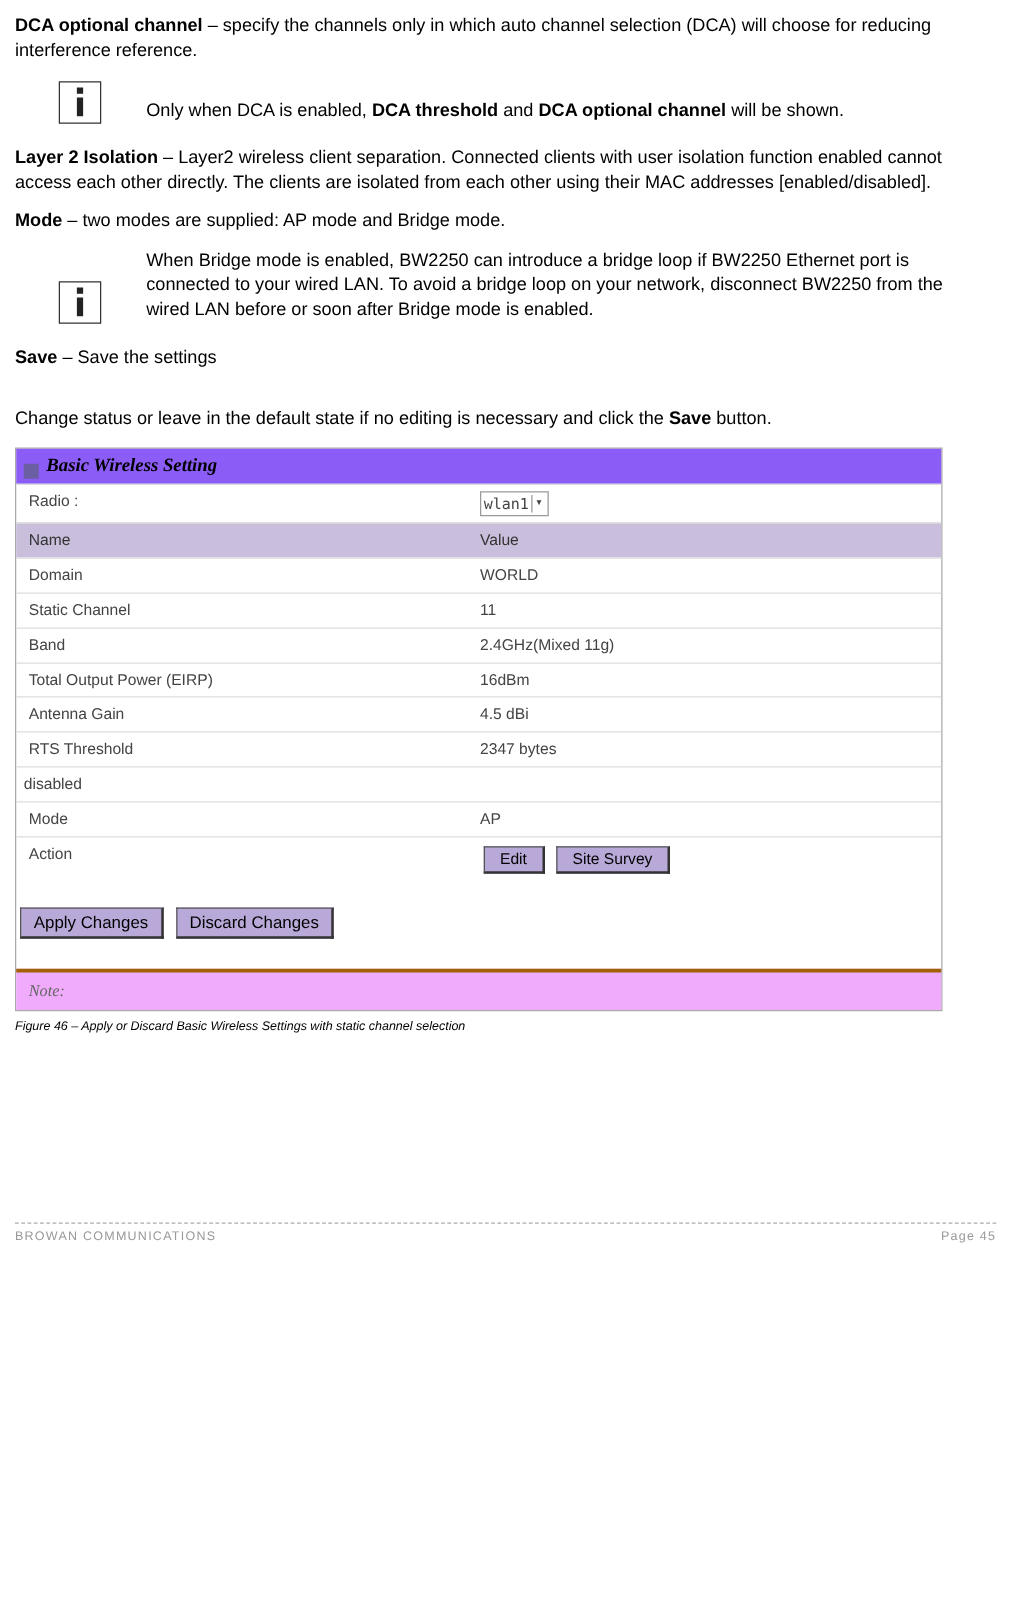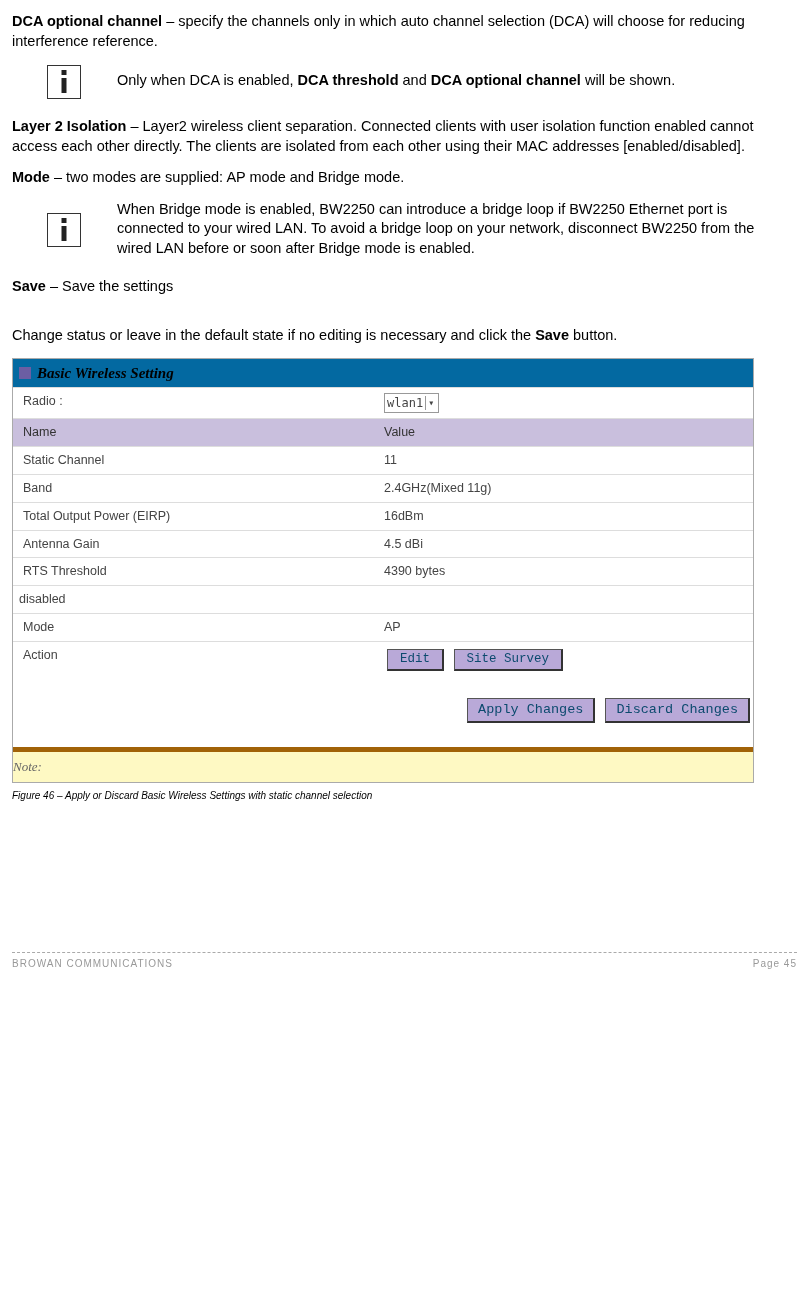--- a/index.html
+++ b/index.html
@@ -1,36 +1,36 @@
 <!DOCTYPE html>
 <html><head>
 <meta charset="utf-8">
 <style>
 body{margin:0;padding:8px 12px;font-family:Arial,Helvetica,sans-serif;font-size:14.5px;color:#000;line-height:1.35;width:785px}
 .para{margin:4px 0 12px 0}
 b{font-weight:bold}
-.info-row{display:flex;margin:6px 0 18px 0;align-items:center}
+.info-row{display:flex;margin:6px 0 18px 0;align-items:flex-end}
 .info-icon{flex:0 0 auto;width:32px;height:32px;border:1.5px solid #333;margin:2px 36px 0 35px;position:relative}
 .info-icon::before{content:"";position:absolute;left:50%;top:4px;width:5px;height:5px;background:#222;transform:translateX(-50%)}
 .info-icon::after{content:"";position:absolute;left:50%;top:12px;width:5px;height:15px;background:#222;transform:translateX(-50%)}
 .info-text{flex:1 1 auto;padding-right:18px}
 .fig{border:1px solid #aaa;width:740px;margin:6px 0 4px 0;background:#fff}
-.tbar{display:flex;align-items:center;background:#0369a1;padding:4px 6px;border-bottom:0}
+.tbar{display:flex;align-items:flex-end;background:#8b5cf6;padding:4px 6px;border-bottom:0}
 .tbar-sq{width:12px;height:12px;background:#6b5ea3;margin-right:6px}
 .tbar-title{font-family:Georgia,'Times New Roman',serif;font-style:italic;font-weight:bold;font-size:15px}
 .row{display:flex;font-family:Tahoma,Verdana,sans-serif;font-size:12.5px;color:#444;border-top:1px solid #ddd}
 .row .c1{width:345px;padding:5px 10px}
 .row .c2{flex:1;padding:5px 6px}
 .row.hdr{background:#c9bfdd;color:#333}
 .select{font-family:monospace;font-size:12px;border:1px solid #999;background:#fff;padding:1px 2px;display:inline-flex;align-items:center}
 .select .arrow{border-left:1px solid #999;padding:0 2px;margin-left:2px;font-size:10px}
-.btn{display:inline-block;background:#b9a9d8;border:1px solid #555;border-right:2px solid #333;border-bottom:2px solid #333;font-family:Liberation Mono, monospace;font-size:13.5px;color:#0c4a6e;padding:2px 10px;margin:2px 3px}
+.btn{display:inline-block;background:#b9a9d8;border:1px solid #555;border-right:2px solid #333;border-bottom:2px solid #333;font-family:Liberation Sans, sans-serif;font-size:13.5px;color:#000000;padding:2px 10px;margin:2px 3px}
 .btn.small{font-size:12.5px;padding:1px 12px}
-.btn-row{text-align:right;padding:18px 0 22px 0}
-.notebar{background:#fef9c3;color:#666;font-family:Georgia,serif;font-style:italic;font-size:13px;padding:6px 0;border-top:5px solid #a16207}
+.btn-row{text-align:left;padding:18px 0 22px 0}
+.notebar{background:#f0abfc;color:#666;font-family:Georgia,serif;font-style:italic;font-size:13px;padding:6px 10px;border-top:3px solid #a16207}
 .caption{font-style:italic;font-size:10px;margin:6px 0 150px 0}
 .footer{border-top:1px dashed #aaa;margin-top:30px;padding-top:4px;display:flex;justify-content:space-between;color:#999;font-size:10px;letter-spacing:1px}
 </style>
 </head>
 <body>
 
 <div class="para"><b>DCA optional channel</b><span> – specify the channels only in which auto channel selection (DCA) will choose for reducing interference reference.</span></div>
 
 <div class="info-row">
   <div class="info-icon"></div>
@@ -61,38 +61,42 @@
           <span>wlan1</span>
           <span class="arrow">▾</span>
         </span></div>
   </div>
   <div class="row hdr">
     <div class="c1">Name</div>
     <div class="c2">Value</div>
   </div>
   <div id="rows-container">
       <div class="row">
+        <div class="c1">Domain</div>
+        <div class="c2">WORLD</div>
+      </div>
+      <div class="row">
         <div class="c1">Static Channel</div>
         <div class="c2">11</div>
       </div>
       <div class="row">
         <div class="c1">Band</div>
         <div class="c2">2.4GHz(Mixed 11g)</div>
       </div>
       <div class="row">
         <div class="c1">Total Output Power (EIRP)</div>
         <div class="c2">16dBm</div>
       </div>
       <div class="row">
         <div class="c1">Antenna Gain</div>
         <div class="c2">4.5 dBi</div>
       </div>
       <div class="row">
         <div class="c1">RTS Threshold</div>
-        <div class="c2">4390 bytes</div>
+        <div class="c2">2347 bytes</div>
       </div>
       <div class="row">
         <div class="c2">disabled</div>
       </div>
       <div class="row">
         <div class="c1">Mode</div>
         <div class="c2">AP</div>
       </div>
     </div>
   <div class="row">

